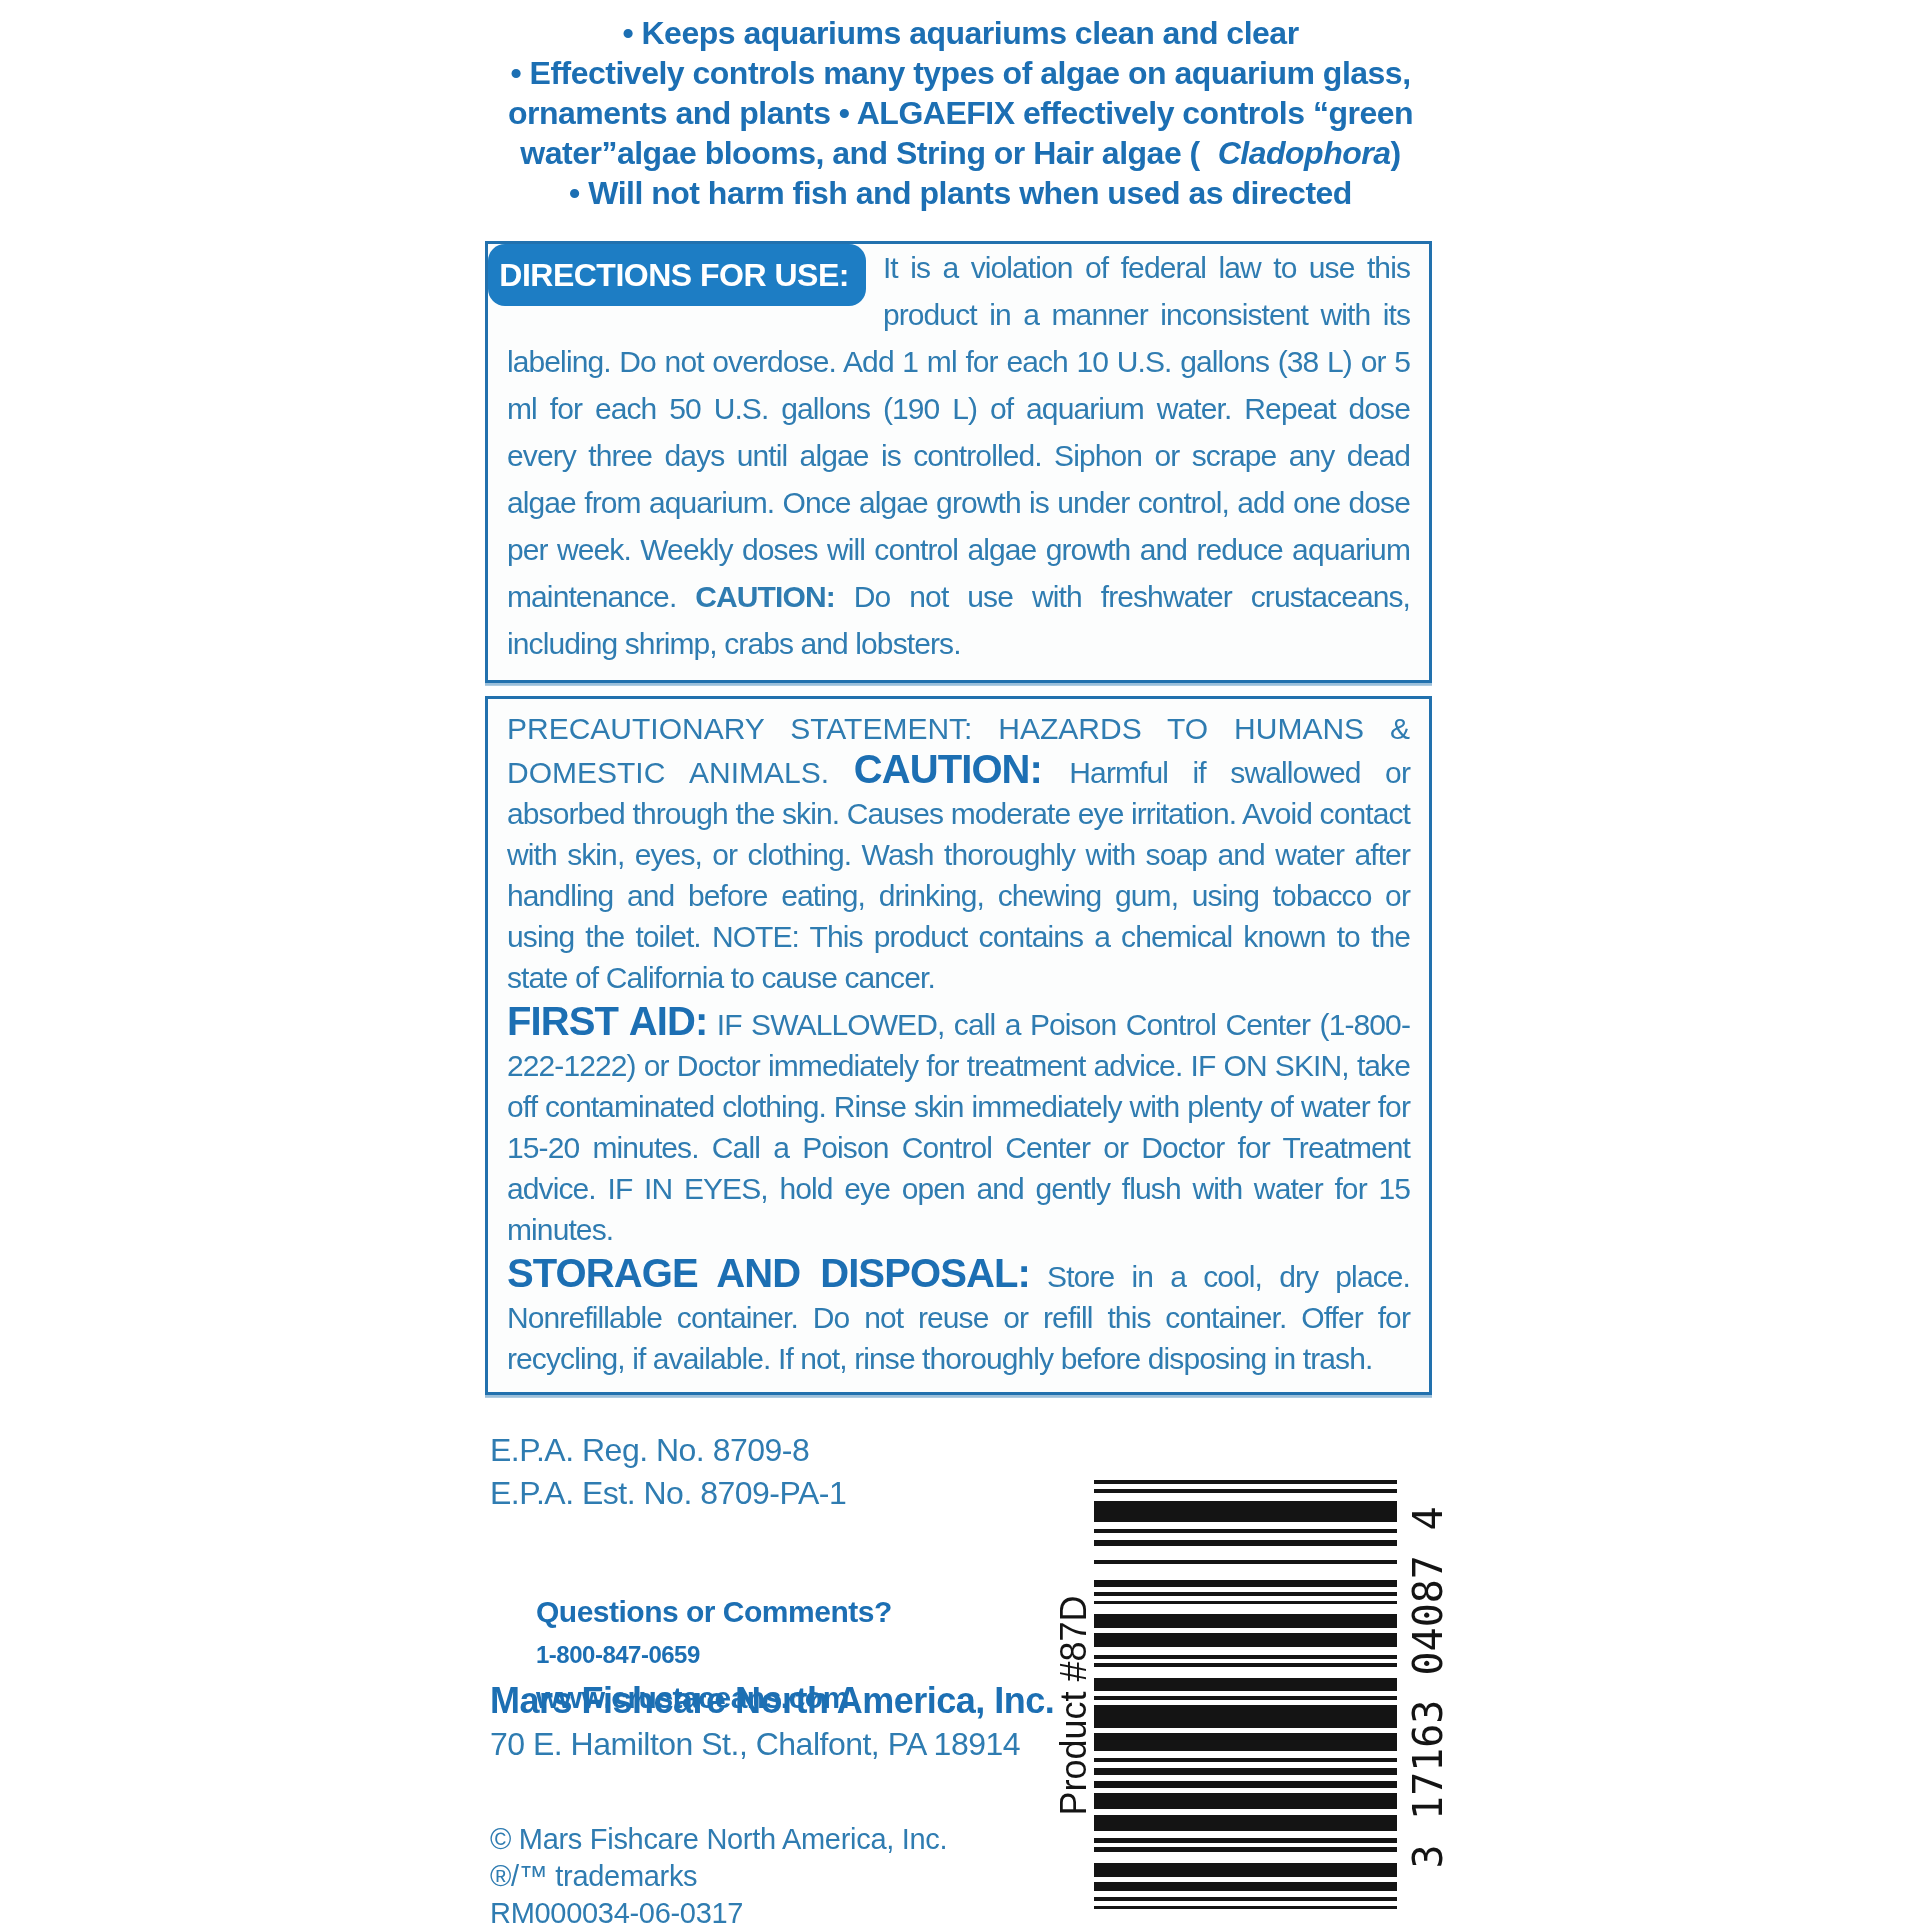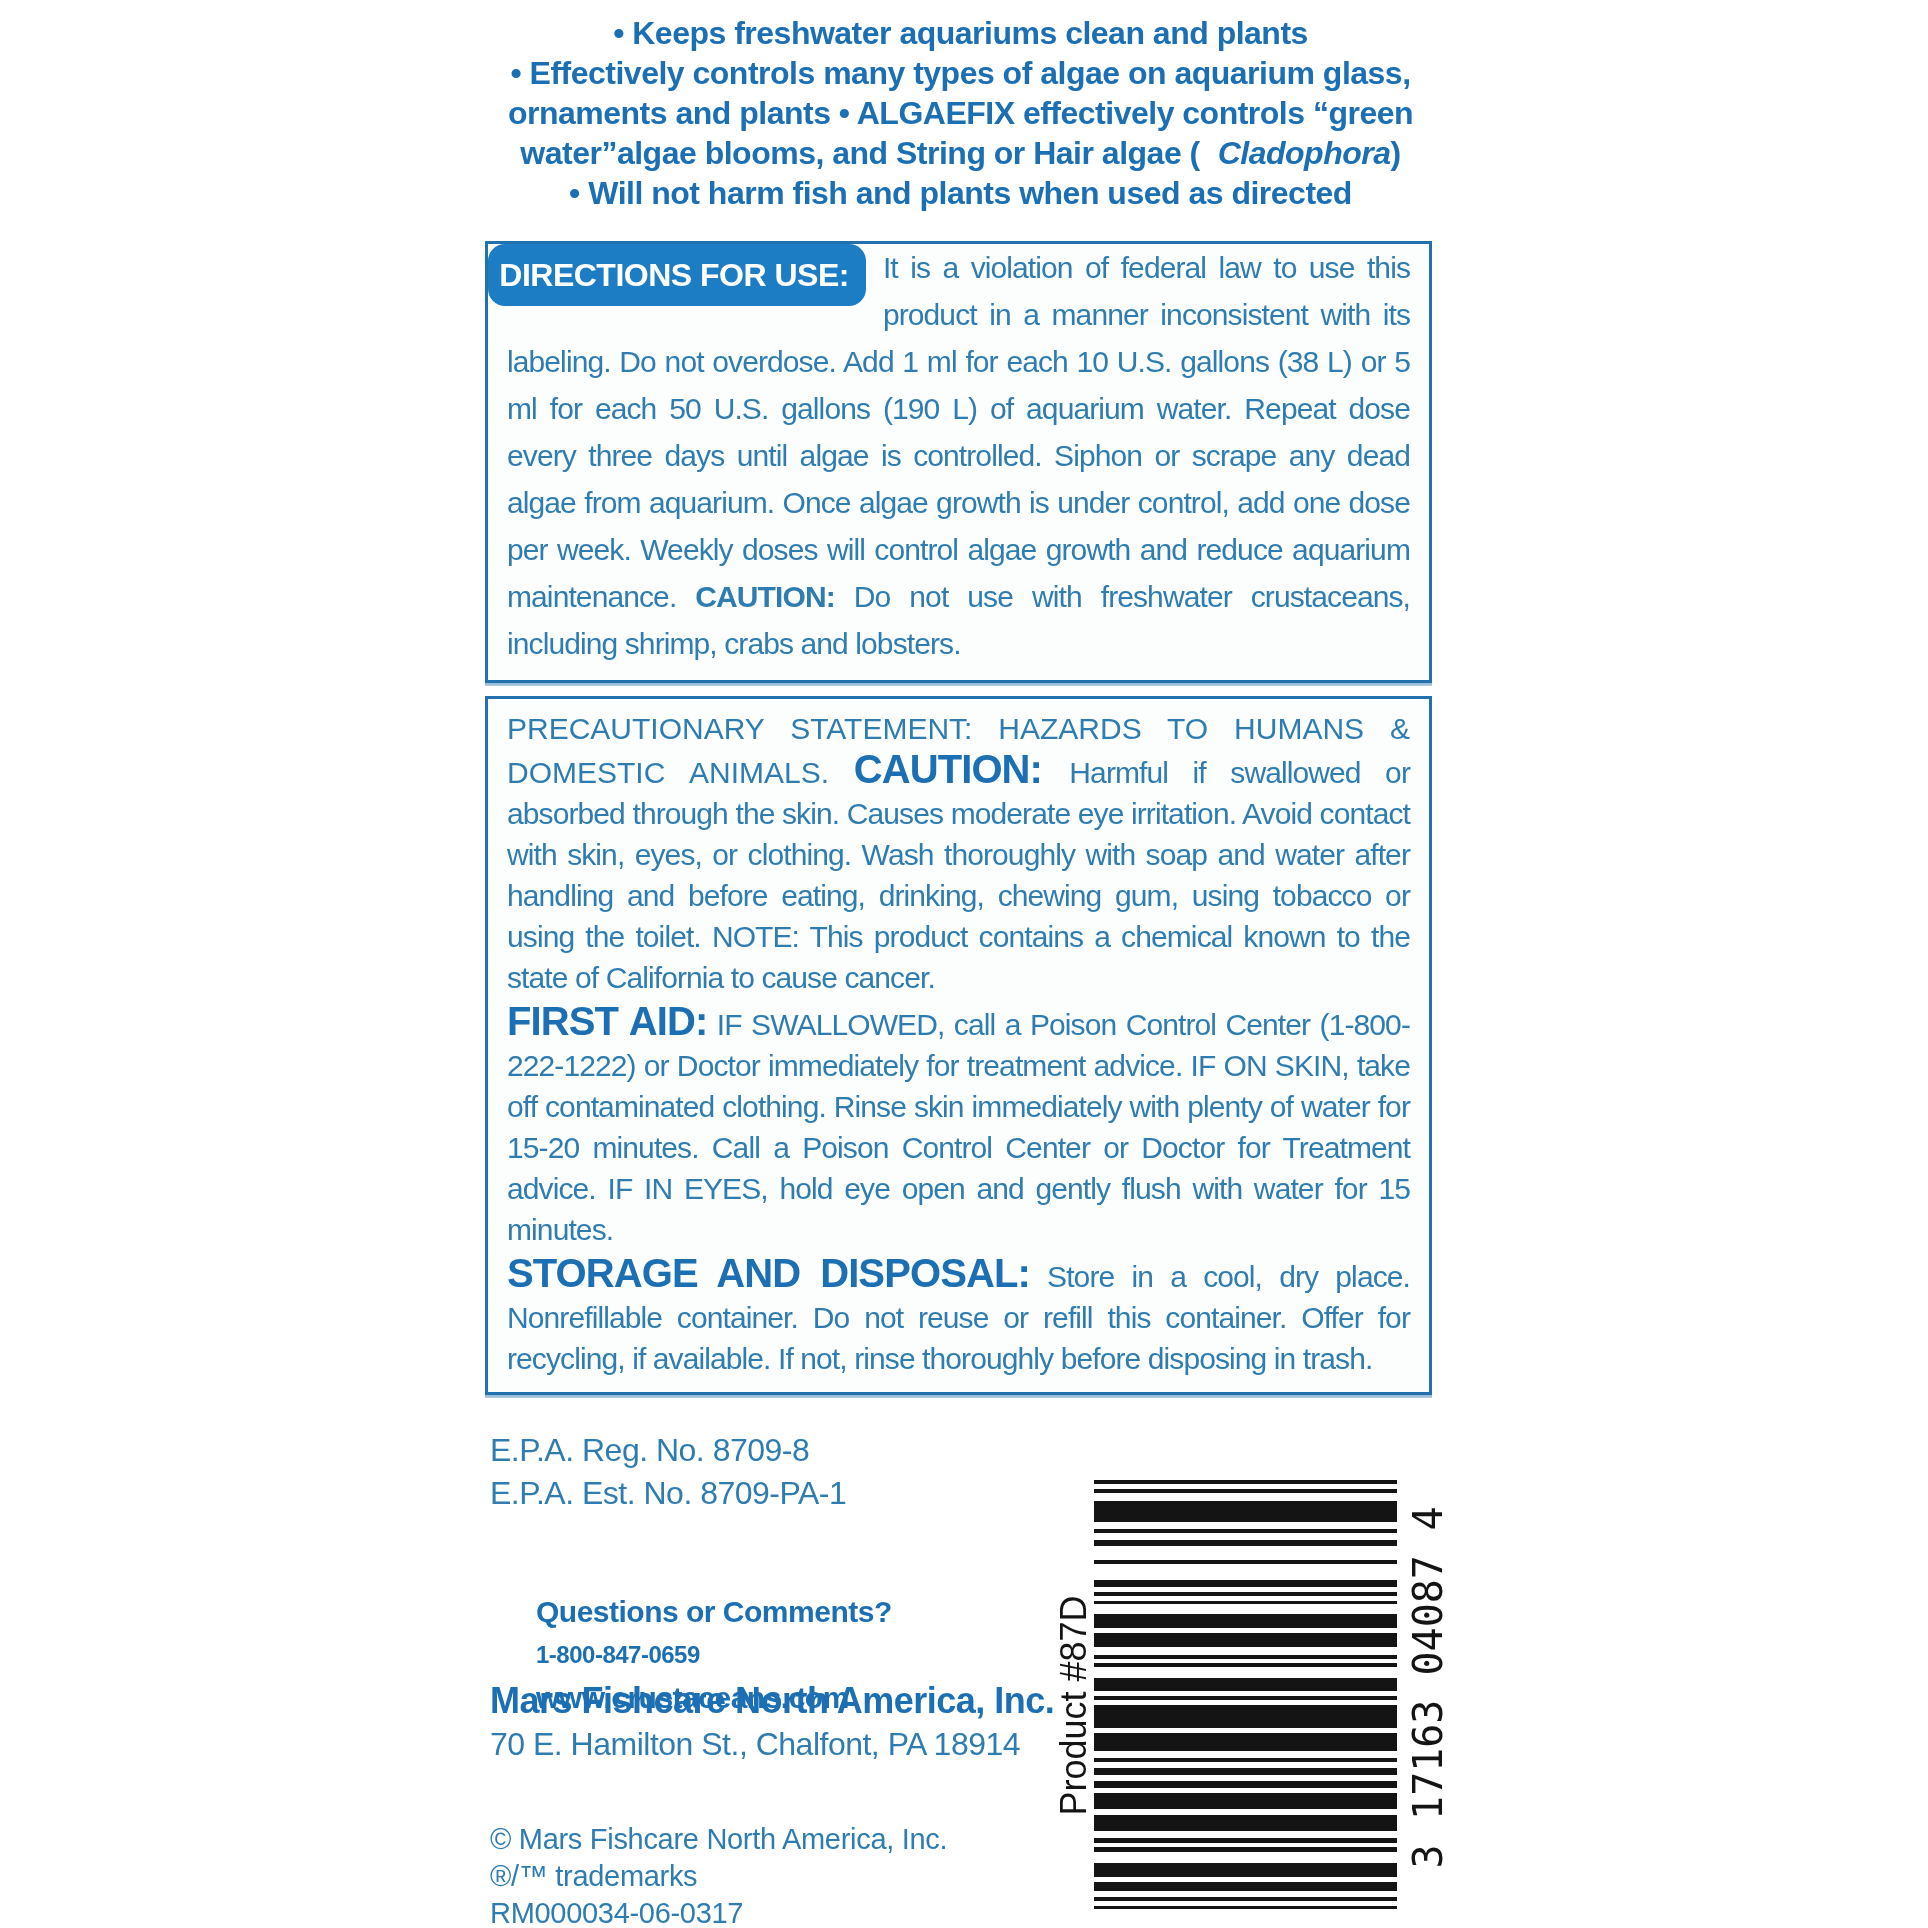--- a/index.html
+++ b/index.html
@@ -57,21 +57,21 @@
   .bc-digits .edge{margin:0 24.5px;}
   .bc-prod{left:932px;top:1684px;width:282px;height:43px;
            font-size:36px;line-height:43px;letter-spacing:0px;}
 </style>
 </head>
 <body>
 
 <div class="canvas">
 
   <div class="bullets">
-    <div>• Keeps freshwater aquariums clean and plants</div>
+    <div>• Keeps aquariums aquariums clean and clear</div>
     <div>• Effectively controls many types of algae on aquarium glass,</div>
     <div>ornaments and plants • ALGAEFIX effectively controls “green</div>
     <div><span>water”algae blooms, and String or Hair algae (</span><span class="it">Cladophora</span><span>)</span></div>
     <div>• Will not harm fish and plants when used as directed</div>
   </div>
 
   <div class="col">
 
     <div class="lbox box1">
       <p class="para">

